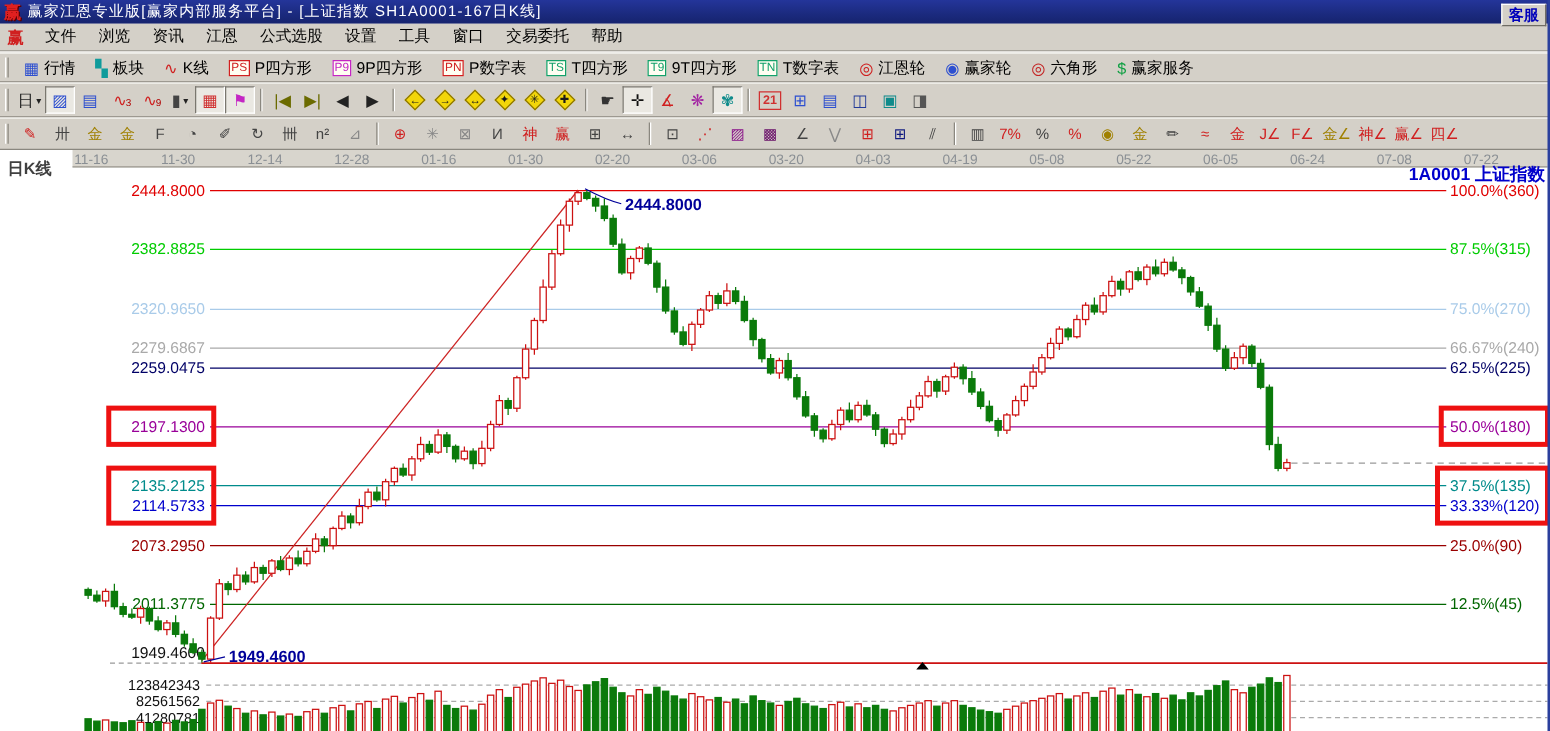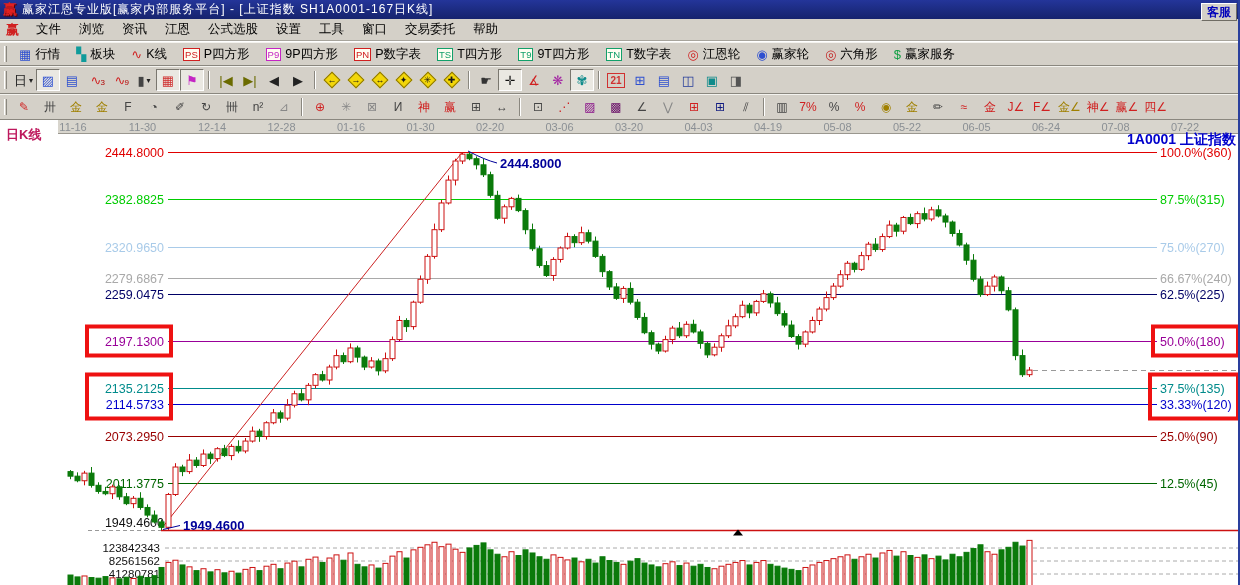--- a/index.html
+++ b/index.html
@@ -41,21 +41,21 @@
   .ib .arrow{font-size:8px;color:#222;margin-left:2px;}
   .ib .sub{position:absolute;right:2px;bottom:1px;font-size:8px;color:#b00000;}
   .boxedglyph{border:1px solid #d03030;font-size:10px;font-weight:bold;padding:0 2px;line-height:13px;}
   .dia{width:12px;height:12px;background:#f2d60a;border:1px solid #8a7400;transform:rotate(45deg);
     display:flex;align-items:center;justify-content:center;}
   .dia span{transform:rotate(-45deg);font-size:9px;line-height:9px;color:#1a1a1a;}
   
   #chart-area{position:absolute;left:0;top:120px;width:1240px;height:465px;background:#fff;}
   #date-strip{position:absolute;left:58px;top:0;width:1180px;height:14px;background:#d8d5cd;
     border-bottom:1px solid #9a978f;}
-  #period-label{position:absolute;left:6px;top:6px;color:#be185d;font-weight:bold;font-size:13px;}
+  #period-label{position:absolute;left:6px;top:6px;color:#404040;font-weight:bold;font-size:13px;}
   #symbol-label{position:absolute;right:4px;top:11px;color:#0000cc;font-weight:bold;font-size:14px;}
   #chart-svg{position:absolute;left:0;top:0;}
   #chart-svg text{font-family:"Liberation Sans","DejaVu Sans",sans-serif;}
   #right-border{position:absolute;right:0;top:0;width:2px;height:585px;background:#2a3f9d;}
 </style>
 </head>
 <body>
 
 <div id="app">
 

